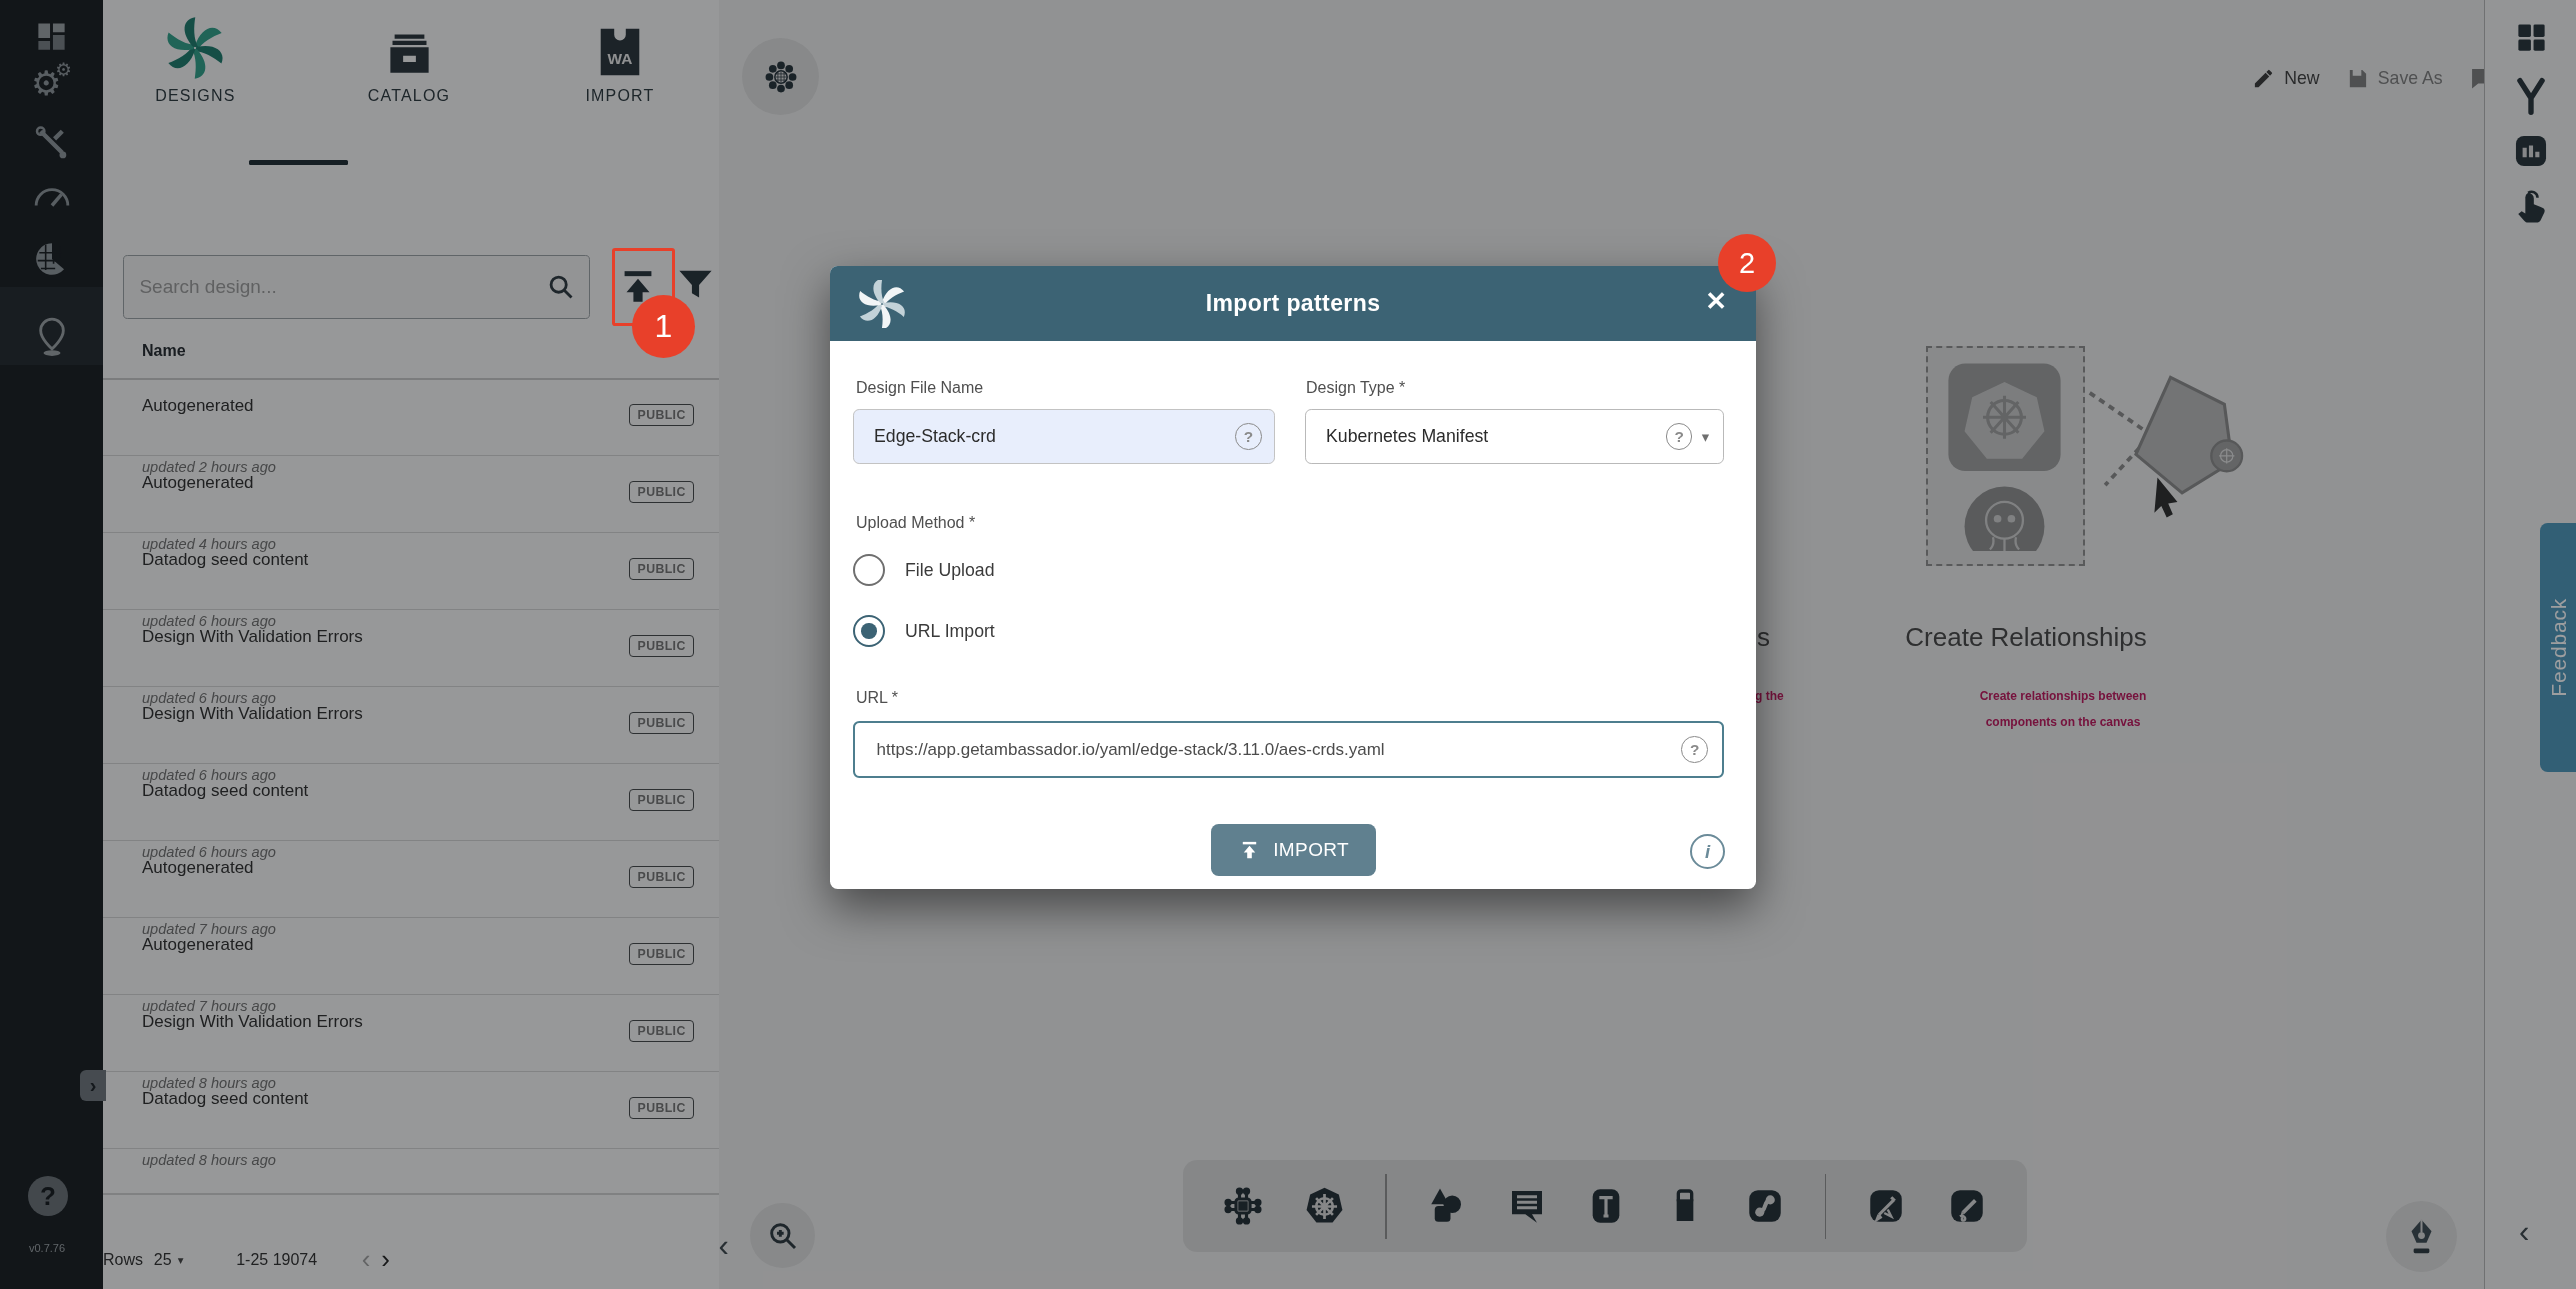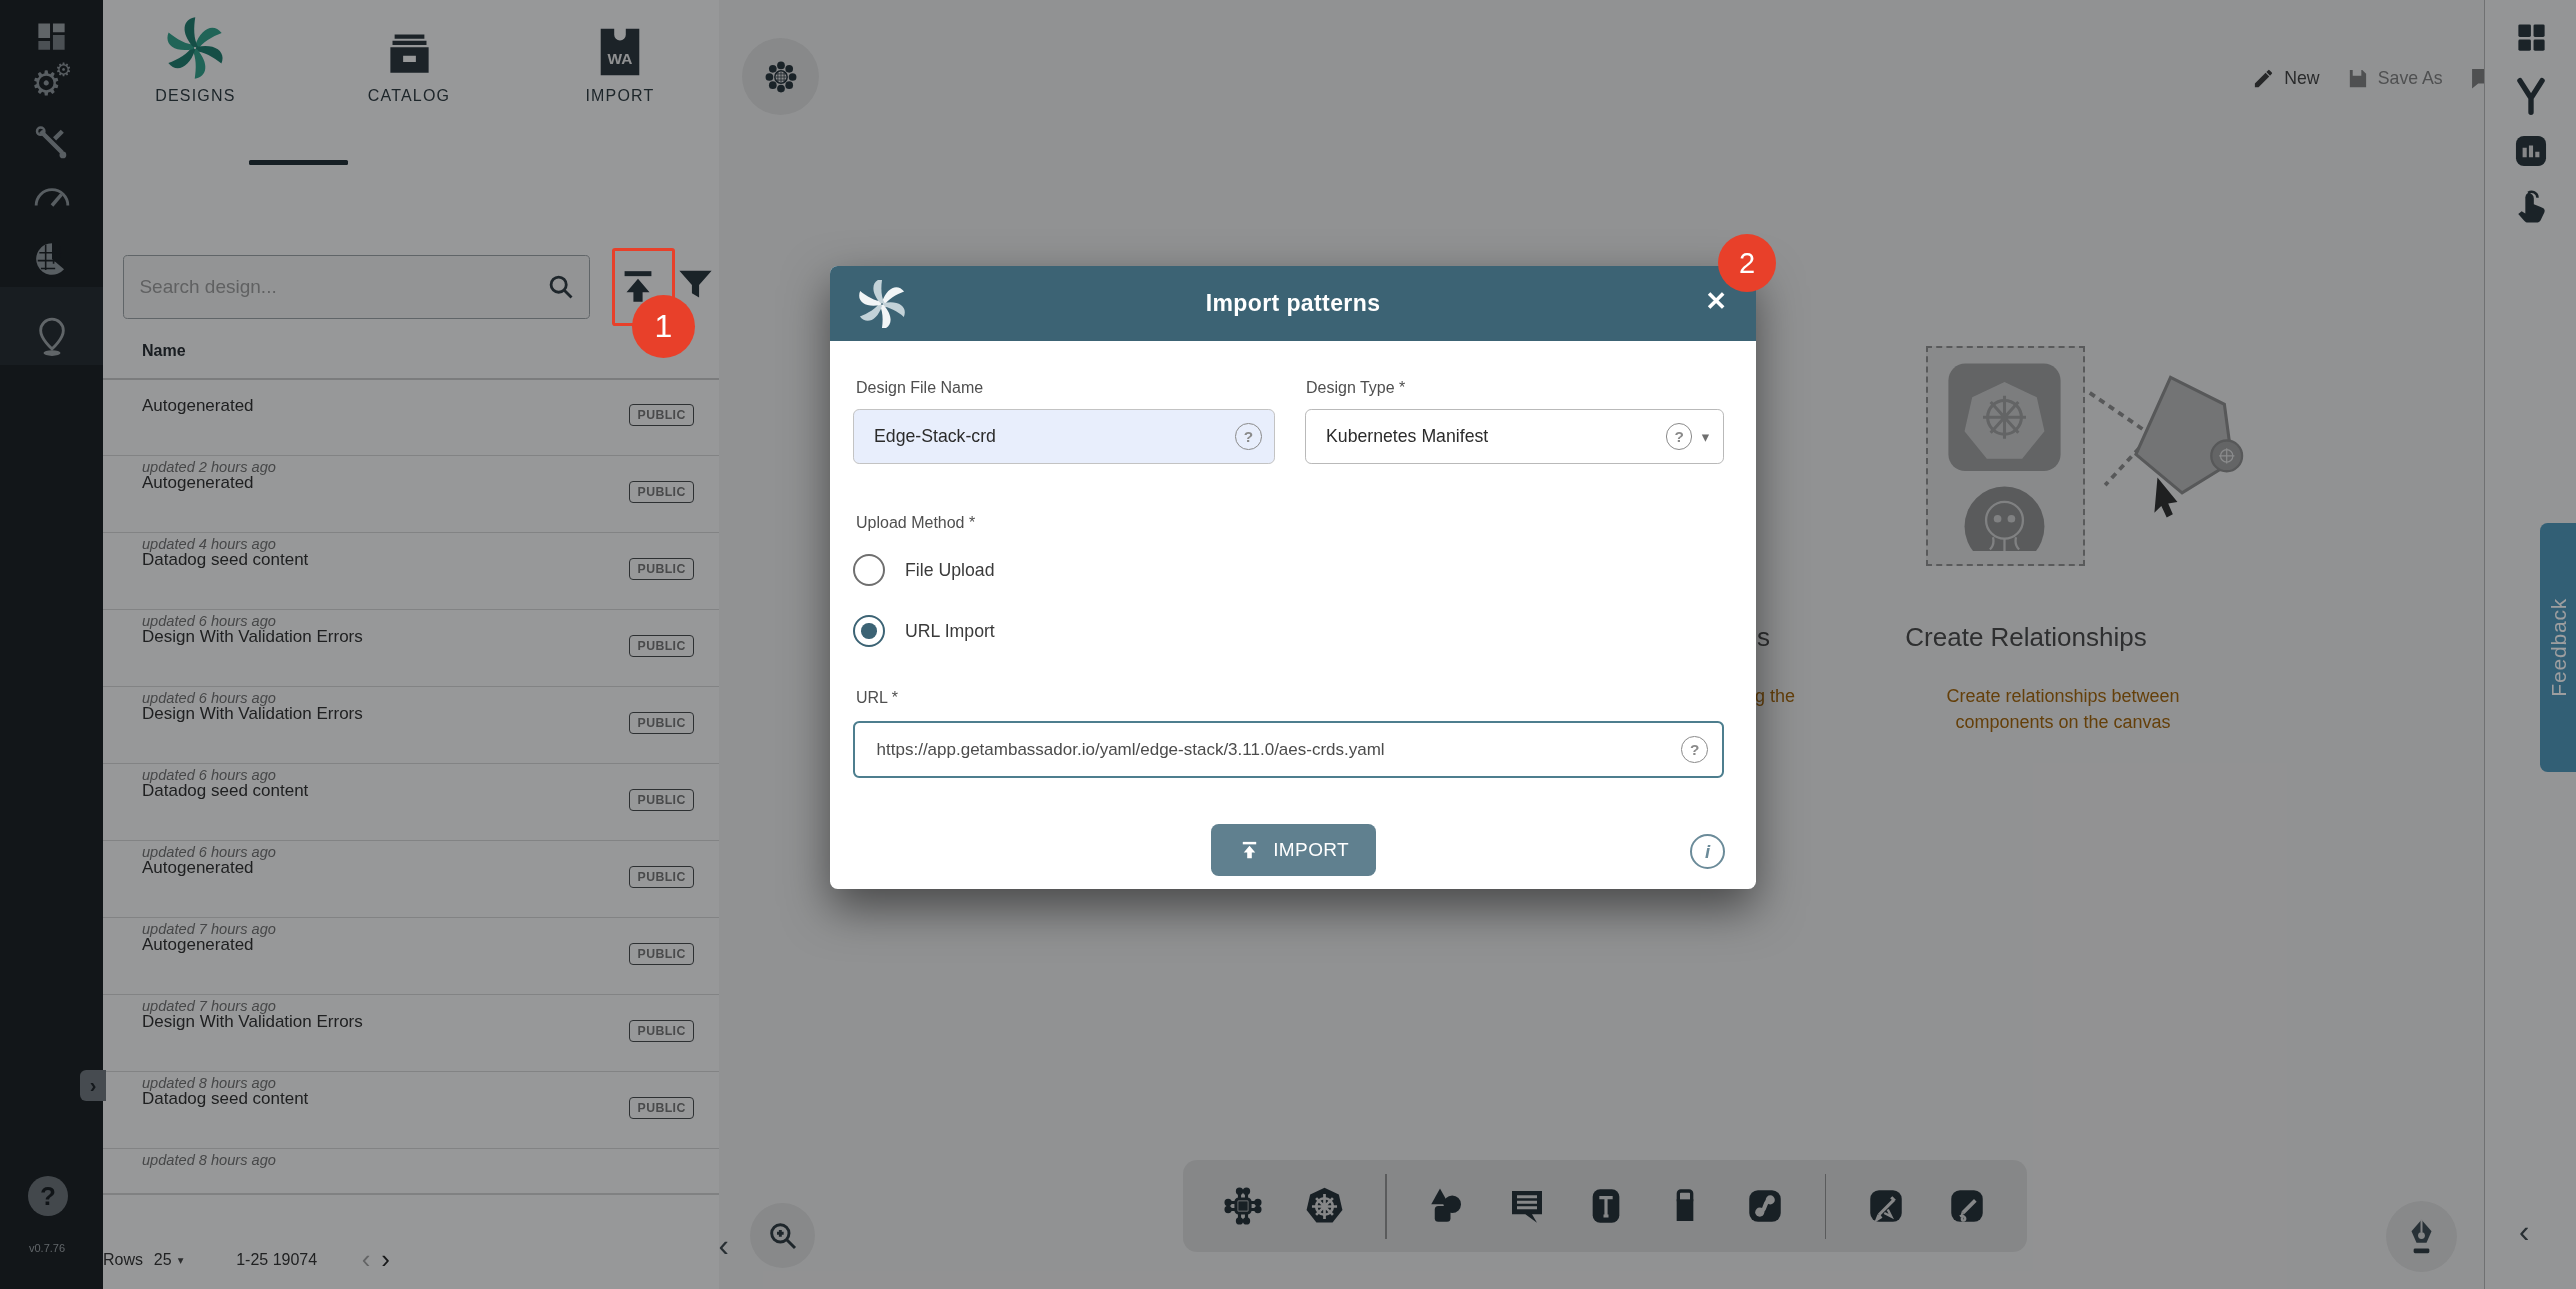--- a/index.html
+++ b/index.html
@@ -49,21 +49,21 @@
   
   #canvas{left:720px;top:0;width:1764px;height:1290px;background:#ececec;}
   .circle-btn{border-radius:50%;background:#dcdcdc;display:flex;align-items:center;justify-content:center;}
   #topbar{left:1532px;top:46px;height:65px;display:flex;align-items:center;gap:26px;color:#3f3f3f;z-index:3;}
   .tb-item{display:flex;align-items:center;gap:9.2px;font-size:17.7px;white-space:nowrap;}
   .tb-disabled{color:#7d7d7d;}
 
   
   .dash-box{left:1206px;top:346px;width:155px;height:216px;border:2.3px dashed #8e8e8e;background:rgba(160,160,160,.18);}
   .hint-title{font-size:26px;color:#464646;font-weight:500;}
-  .hint-desc{font-size:18px;color:#a16207;line-height:26px;text-align:center;}
+  .hint-desc{font-size:12px;color:#be185d;line-height:26px;text-align:center;font-weight:bold;}
 
   
   #btoolbar{left:463px;top:1160px;width:844px;height:92px;background:#d9d9d9;border-radius:14px;
             display:flex;align-items:center;justify-content:space-evenly;color:#222e35;}
   .bt-div{width:1.5px;height:65px;background:#8f8f8f;}
 
   
   #rstrip{left:2484px;top:0;width:92px;height:1290px;background:#f0f0f0;border-left:1.5px solid #b5b5b5;z-index:4;color:#27333a;}
   .rs-ic{left:0;width:92px;display:flex;justify-content:center;}
   #feedback-tab{position:absolute;right:0;top:523px;width:37px;height:249px;background:#4d96ba;border-radius:7.7px 0 0 7.7px;

